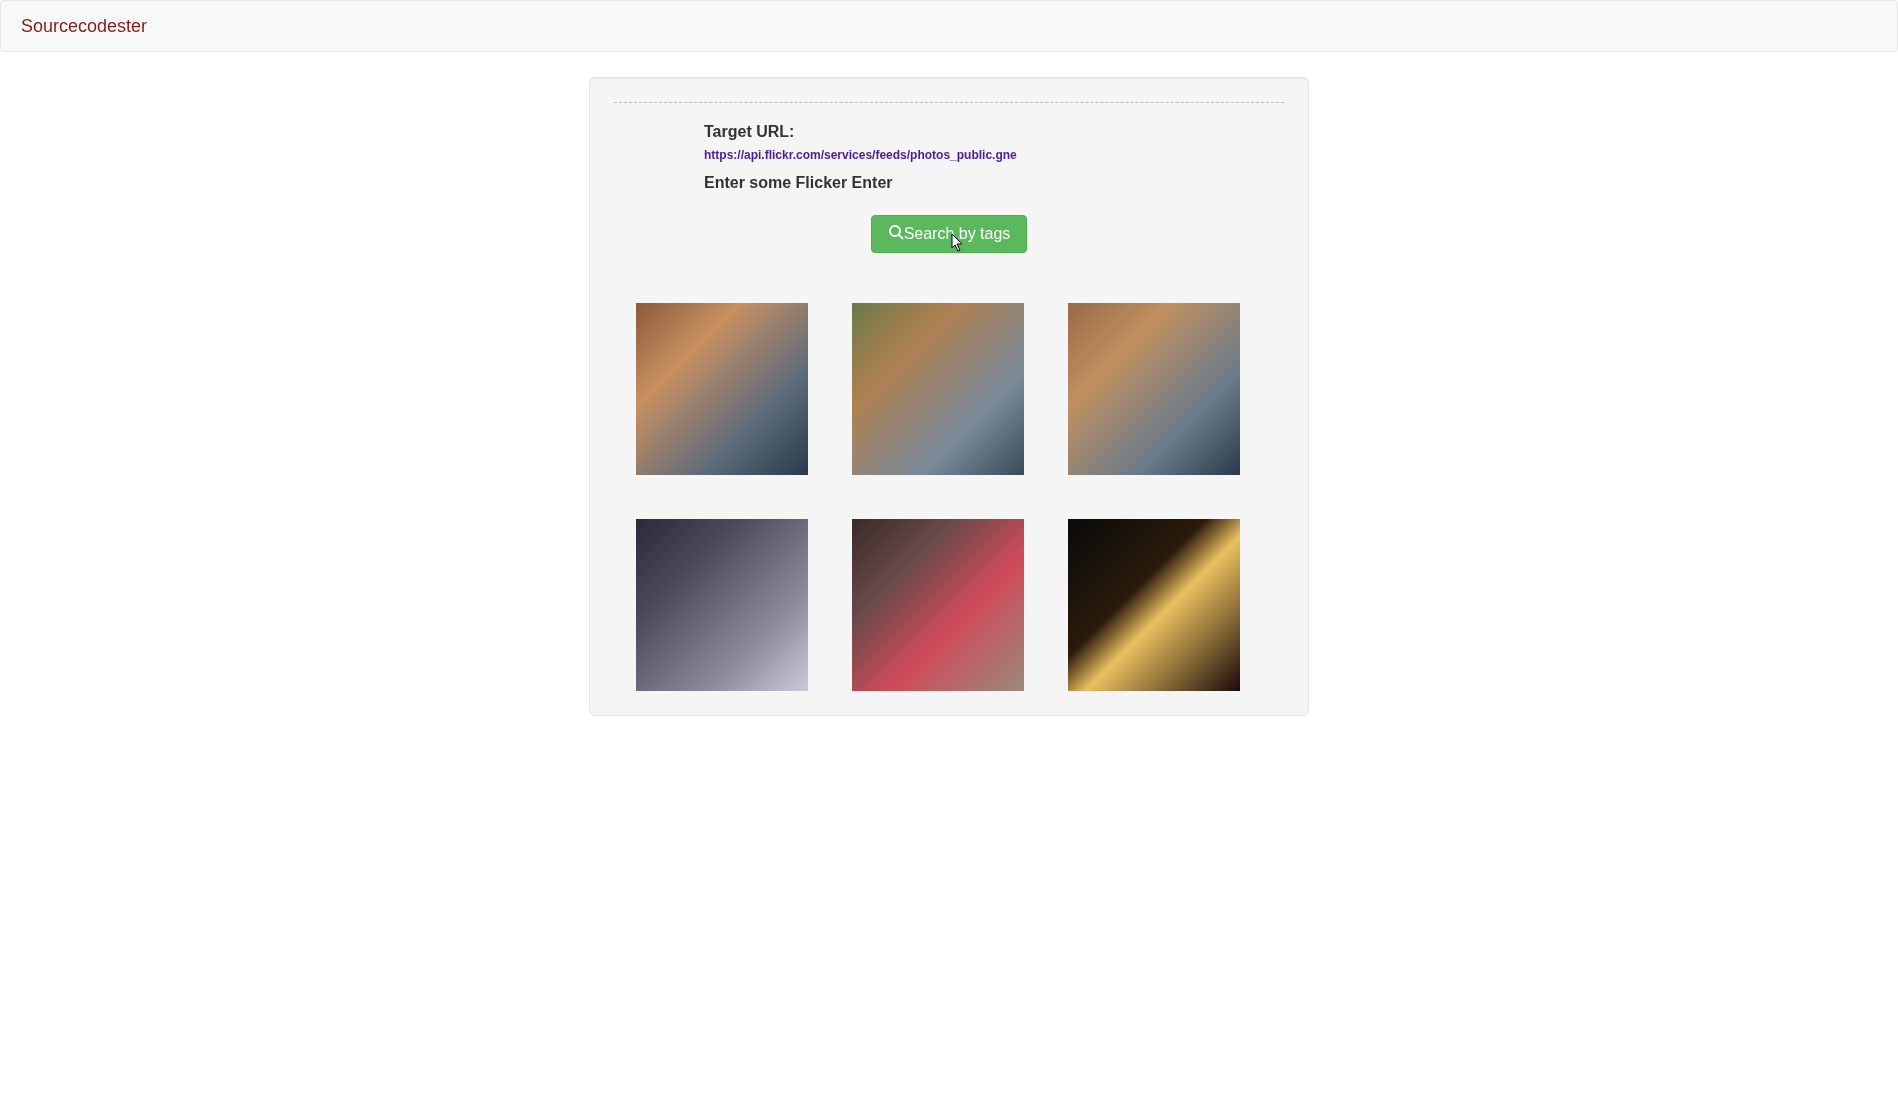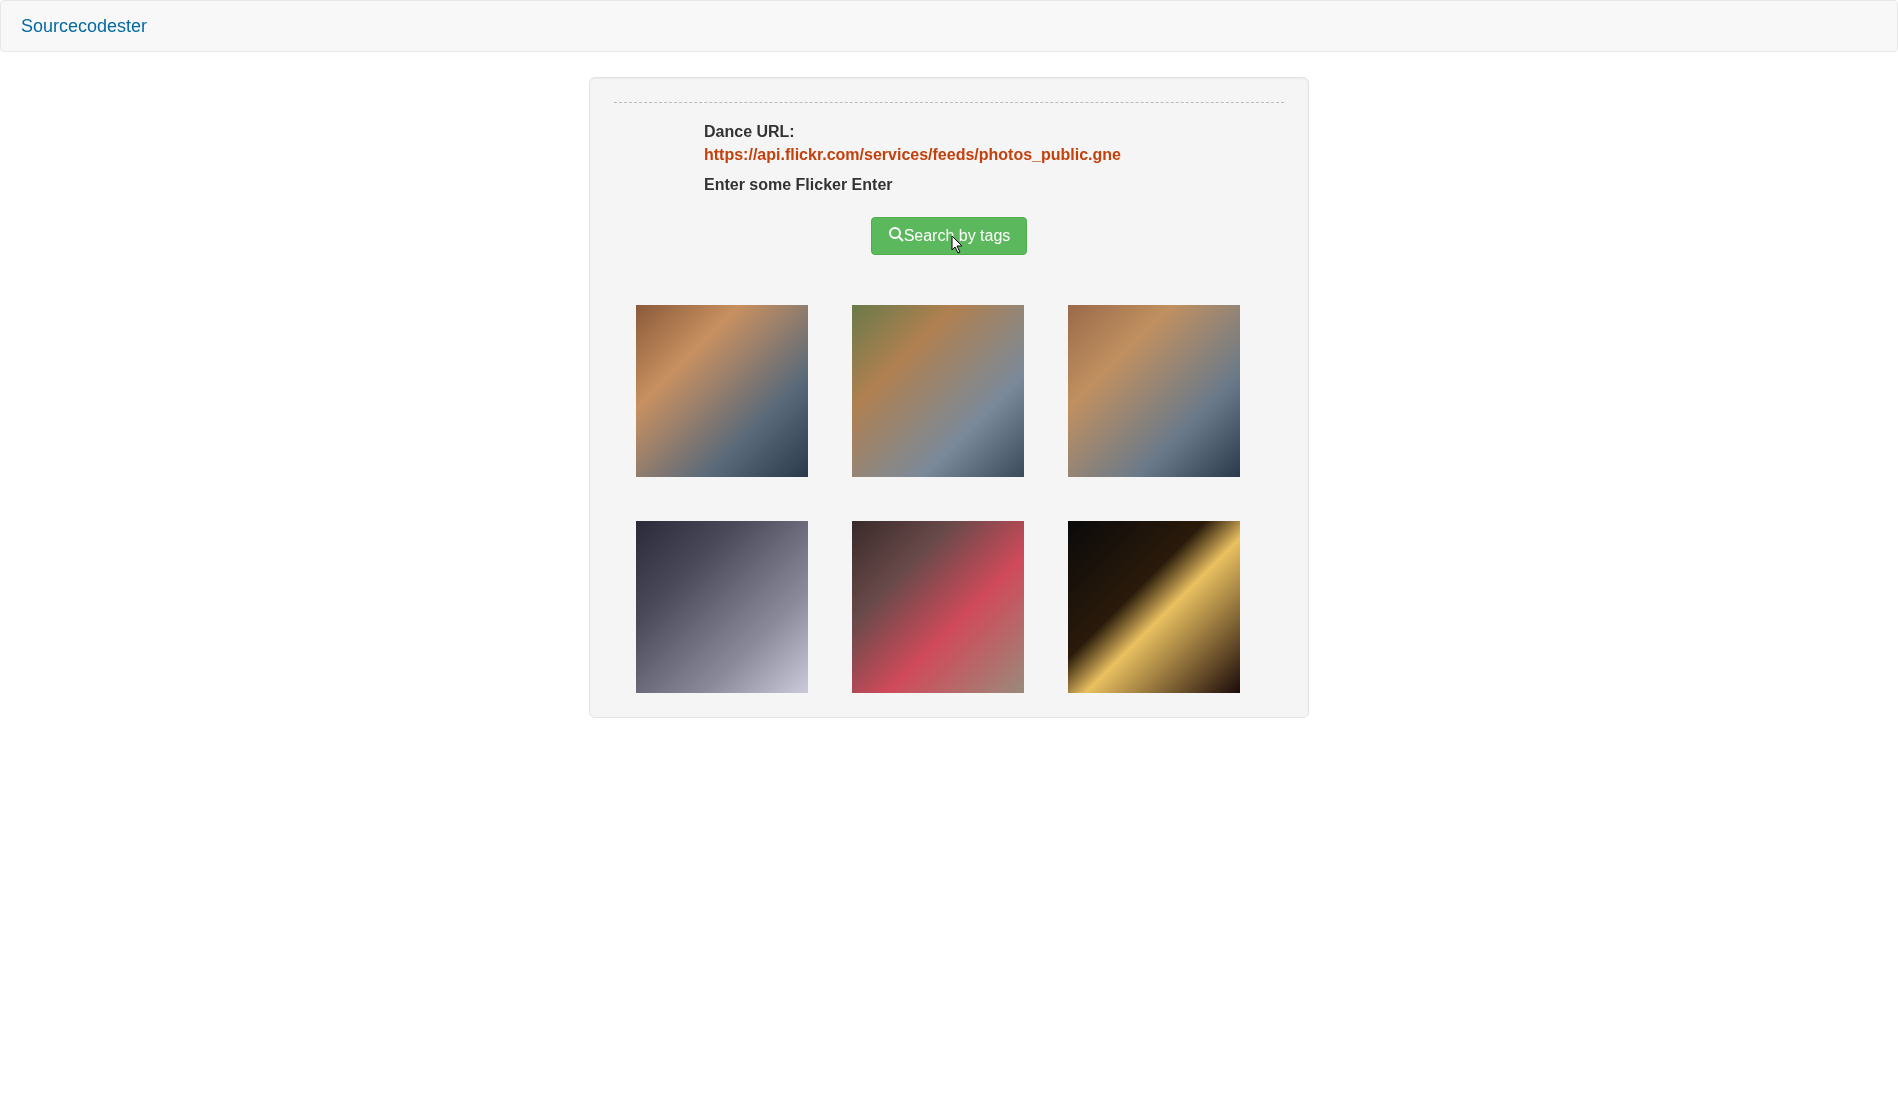--- a/index.html
+++ b/index.html
@@ -12,21 +12,21 @@
     .navbar {
       background: #f8f8f8;
       border: 1px solid #e7e7e7;
       border-radius: 4px;
       min-height: 50px;
       padding: 15px 20px;
       margin-bottom: 20px;
     }
     .navbar-brand {
       font-size: 18px;
-      color: #0369a1;
+      color: #7f1d1d;
       text-decoration: none;
       line-height: 20px;
     }
     .container {
       width: 1170px;
       max-width: 100%;
       margin: 0 auto;
       padding: 0 15px;
     }
     .well {
@@ -54,22 +54,22 @@
       width: 490px;
       max-width: 100%;
       margin: 0 auto;
     }
     .label-text {
       font-size: 16px;
       font-weight: 700;
       margin-bottom: 5px;
     }
     .url-link {
-      color: #c2410c;
-      font-size: 16px;
+      color: #4c1d95;
+      font-size: 12px;
       font-weight: 700;
       text-decoration: none;
       display: inline-block;
       margin-bottom: 12px;
       word-break: break-all;
     }
     .form-control {
       width: 304px;
       height: 38px;
       font-size: 16px;
@@ -123,21 +123,21 @@
 
 <nav class="navbar">
   <a href="#" class="navbar-brand">Sourcecodester</a>
 </nav>
 
 <div class="container">
   <div class="well">
     <hr class="dashed">
 
     <div class="form-area">
-      <div class="label-text">Dance URL:</div>
+      <div class="label-text">Target URL:</div>
       <a href="#" class="url-link">https://api.flickr.com/services/feeds/photos_public.gne</a>
       <div class="label-text">Enter some Flicker Enter</div>
 
       <div class="center" style="position:relative;">
         <button class="btn">
           <span>
             <svg class="search-icon-svg" viewBox="0 0 16 16" fill="none" stroke="white" stroke-width="2">
               <circle cx="7" cy="7" r="5"></circle>
               <line x1="11" y1="11" x2="15" y2="15"></line>
             </svg>

